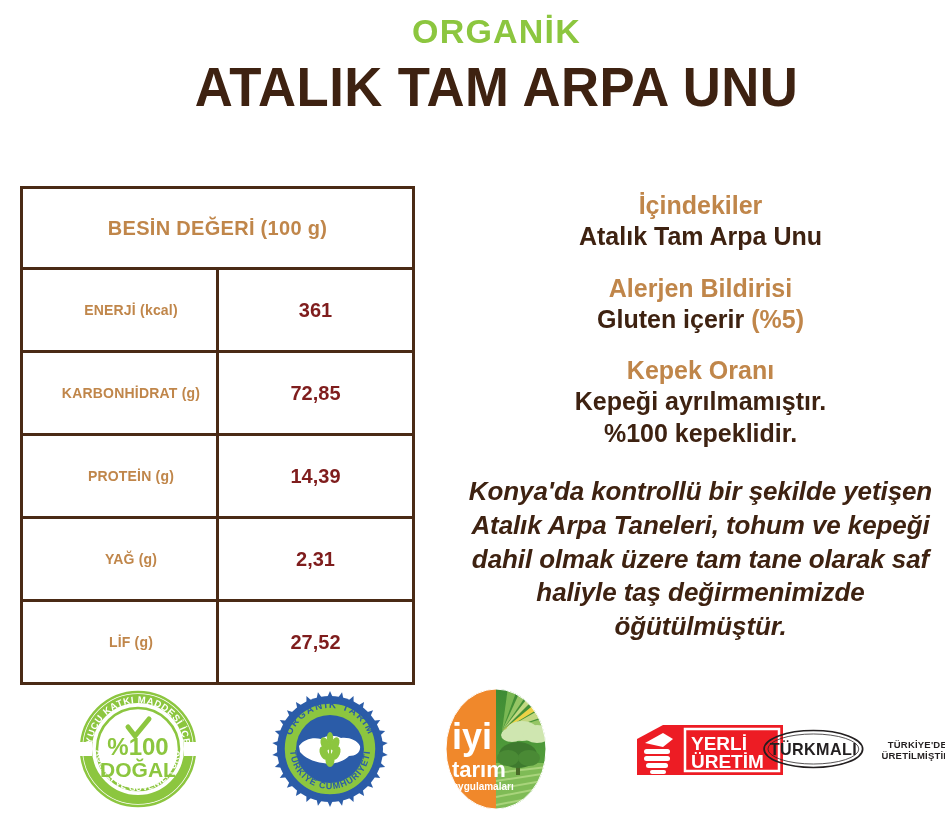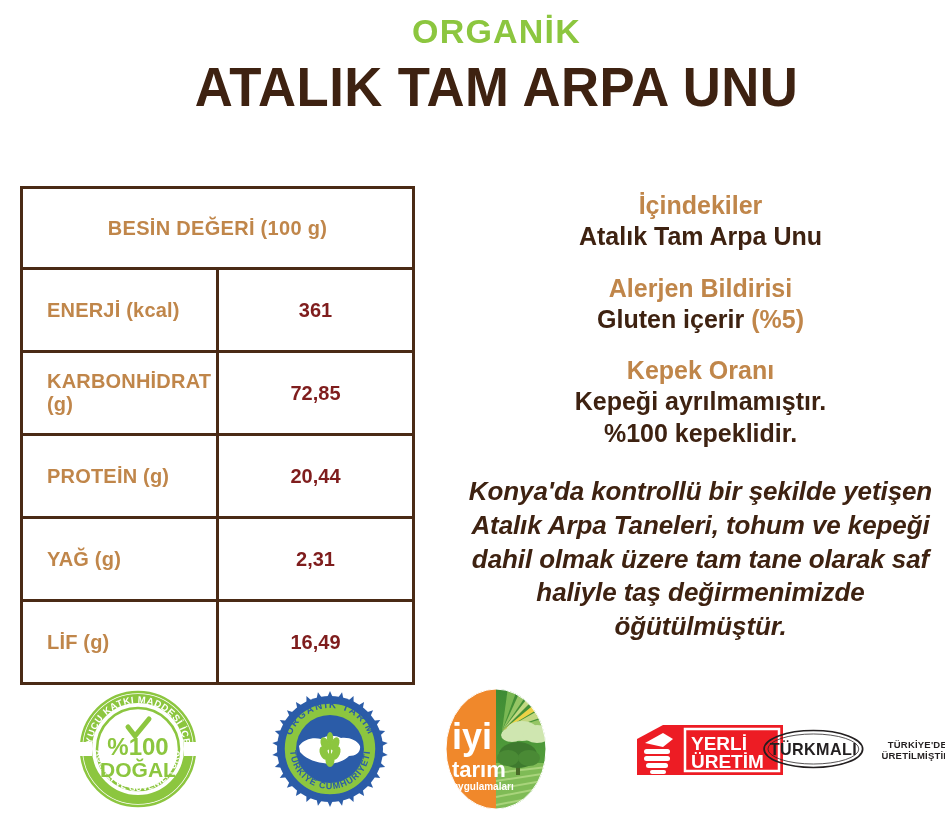--- a/index.html
+++ b/index.html
@@ -64,25 +64,26 @@
     vertical-align: middle;
     border-bottom: 3px solid #4A2A15;
     color: #C0864A;
     font-size: 20px;
     font-weight: 700;
     letter-spacing: 0.3px;
   }
   .nt-label {
     width: 66%;
     height: 78px;
+    text-align: center;
     vertical-align: middle;
     border-right: 3px solid #4A2A15;
     border-bottom: 3px solid #4A2A15;
     color: #C0864A;
-    font-size: 20px;
+    font-size: 14px;
     font-weight: 700;
     letter-spacing: 0.2px;
     padding-left: 24px;
   }
   .nt-value {
     width: 34%;
     height: 78px;
     text-align: center;
     vertical-align: middle;
     border-bottom: 3px solid #4A2A15;
@@ -182,29 +183,29 @@
       <tr>
         <td class="nt-label">ENERJİ (kcal)</td>
         <td class="nt-value">361</td>
       </tr>
       <tr>
         <td class="nt-label">KARBONHİDRAT (g)</td>
         <td class="nt-value">72,85</td>
       </tr>
       <tr>
         <td class="nt-label">PROTEİN (g)</td>
-        <td class="nt-value">20,44</td>
+        <td class="nt-value">14,39</td>
       </tr>
       <tr>
         <td class="nt-label">YAĞ (g)</td>
         <td class="nt-value">2,31</td>
       </tr>
       <tr>
         <td class="nt-label">LİF (g)</td>
-        <td class="nt-value">16,49</td>
+        <td class="nt-value">27,52</td>
       </tr>
     </tbody>
   </table>
 </div>
 
 <div class="info-col">
 
   <div class="info-block">
     <div class="info-heading">İçindekiler</div>
     <div class="info-body">Atalık Tam Arpa Unu</div>

